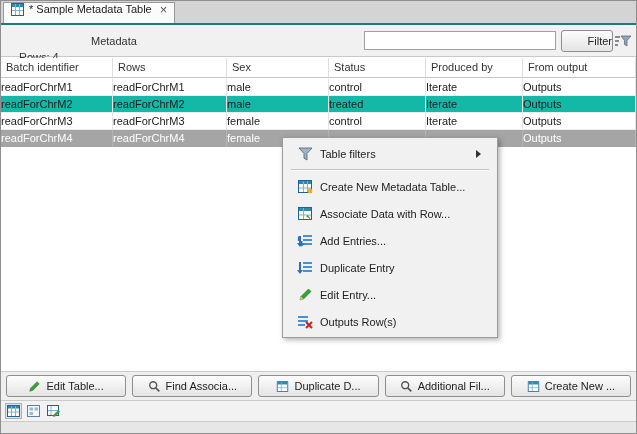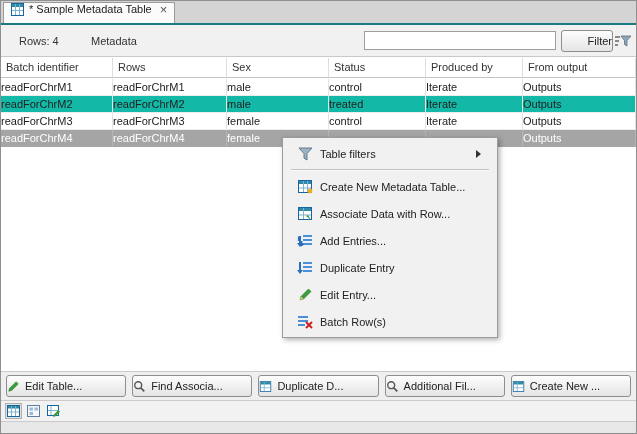--- a/index.html
+++ b/index.html
@@ -10,21 +10,21 @@
   
   .tabstrip { position:absolute; top:0; left:0; right:0; height:22px; background:#d4d4d4; }
   .accent-line { position:absolute; top:22px; left:0; right:0; height:2px; background:#1b7b80; }
   .tab { position:absolute; left:2px; top:1px; height:21px; display:flex; align-items:flex-start; gap:5px;
          background:#fbfbfb; border:1px solid #9a9a9a; border-bottom:none; padding:0 7px; }
   .tab-title { color:#222; }
   .tab-close { color:#555; font-size:13px; line-height:13px; cursor:default; margin-left:3px; }
 
   
   .toolbar { position:absolute; top:24px; left:0; right:0; height:32px; background:#f1f1f1; border-bottom:1px solid #c9c9c9; }
-  .rows-label { position:absolute; left:18px; top:10px; color:#333; }
+  .rows-label { position:absolute; left:18px; top:26px; color:#333; }
   .metadata-label { position:absolute; left:90px; top:10px; color:#333; }
   .filter-input { position:absolute; left:363px; top:6px; width:192px; height:19px; border:1px solid #9f9f9f; background:#fff; padding:0 4px; font:11px "Liberation Sans",sans-serif; }
   .filter-btn { position:absolute; left:560px; top:5px; width:52px; height:22px; background:linear-gradient(#fdfdfd,#e4e4e4); border:1px solid #8e8e8e; border-radius:3px; font:11px "Liberation Sans",sans-serif; color:#222;text-align:right; }
   .funnel-btn { position:absolute; right:4px; top:8px; width:18px; height:16px; }
 
   
   .grid-row { display:grid; grid-template-columns:112px 114px 102px 97px 97px 1fr; }
   .thead { position:absolute; top:57px; left:0; right:0; height:20px; background:#fff; border-bottom:1px solid #c4c4c4; }
   .th { line-height:19px; padding-left:5px; color:#333; border-right:1px solid #dedede; overflow:hidden; white-space:nowrap; }
   .tbody { position:absolute; top:78px; left:0; right:0; }
@@ -39,21 +39,21 @@
                   border:1px solid #9b9b9b; box-shadow:2px 2px 5px rgba(0,0,0,.3); padding:2px 7px; }
   .menu-item { height:27px; display:flex; align-items:center; }
   .menu-ico { width:30px; display:flex; justify-content:center; align-items:center; }
   .menu-label { flex:1; color:#222; }
   .submenu-arrow { width:0; height:0; border-left:5px solid #333; border-top:4px solid transparent; border-bottom:4px solid transparent; margin-right:9px; }
   .menu-sep { border-top:1px solid #c2c2c2; border-bottom:1px solid #fbfbfb; margin:2px 1px; }
 
   
   .button-bar { position:absolute; top:370px; left:0; right:0; height:29px; background:#efefef; border-top:1px solid #cbcbcb;
                 display:flex; align-items:center; gap:6px; padding:0 5px; }
-  .bar-btn { flex:1; height:22px; display:flex; align-items:center; gap:5px;
+  .bar-btn { flex:1; height:22px; display:flex; align-items:center; justify-content:center; gap:5px;
              background:linear-gradient(#fdfdfd,#e4e4e4); border:1px solid #8e8e8e; border-radius:3px;
              font:11px "Liberation Sans",sans-serif; color:#222; overflow:hidden; white-space:nowrap; }
 
   
   .view-bar { position:absolute; top:399px; left:0; right:0; height:21px; background:#f2f2f2; border-top:1px solid #cbcbcb;
               display:flex; align-items:center; gap:3px; padding:0 4px; }
   .view-ico { width:17px; height:16px; display:flex; align-items:center; justify-content:center; border:1px solid transparent; }
   .view-ico.active { background:#e2e2e2; border:1px solid #b0b0b0; }
   .bottom-strip { position:absolute; top:420px; left:0; right:0; bottom:0; background:#e7e7e7; border-top:1px solid #cbcbcb; }
 
@@ -211,21 +211,21 @@
     <div class="menu-item">
       <span class="menu-ico">
         <svg width="16" height="15" viewBox="0 0 16 15">
           <rect x="1" y="2" width="10" height="2" fill="#4a90d9"></rect>
           <rect x="1" y="6" width="10" height="2" fill="#4a90d9"></rect>
           <rect x="1" y="10" width="7" height="2" fill="#4a90d9"></rect>
           <line x1="9" y1="8" x2="15" y2="14" stroke="#cc2222" stroke-width="2"></line>
           <line x1="15" y1="8" x2="9" y2="14" stroke="#cc2222" stroke-width="2"></line>
         </svg>
       </span>
-      <span class="menu-label">Batch Row(s)</span>
+      <span class="menu-label">Outputs Row(s)</span>
     </div>
   </div>
 
   <div class="button-bar">
     <button class="bar-btn">
       <svg width="13" height="13" viewBox="0 0 15 15">
         <path d="M2 13l1-3.5 7.5-7.5 2.5 2.5L5.5 12z" fill="#3a9d3a" stroke="#2a7a2a" stroke-width="0.6"></path>
       </svg>
       <span>Edit Table...</span>
     </button>

